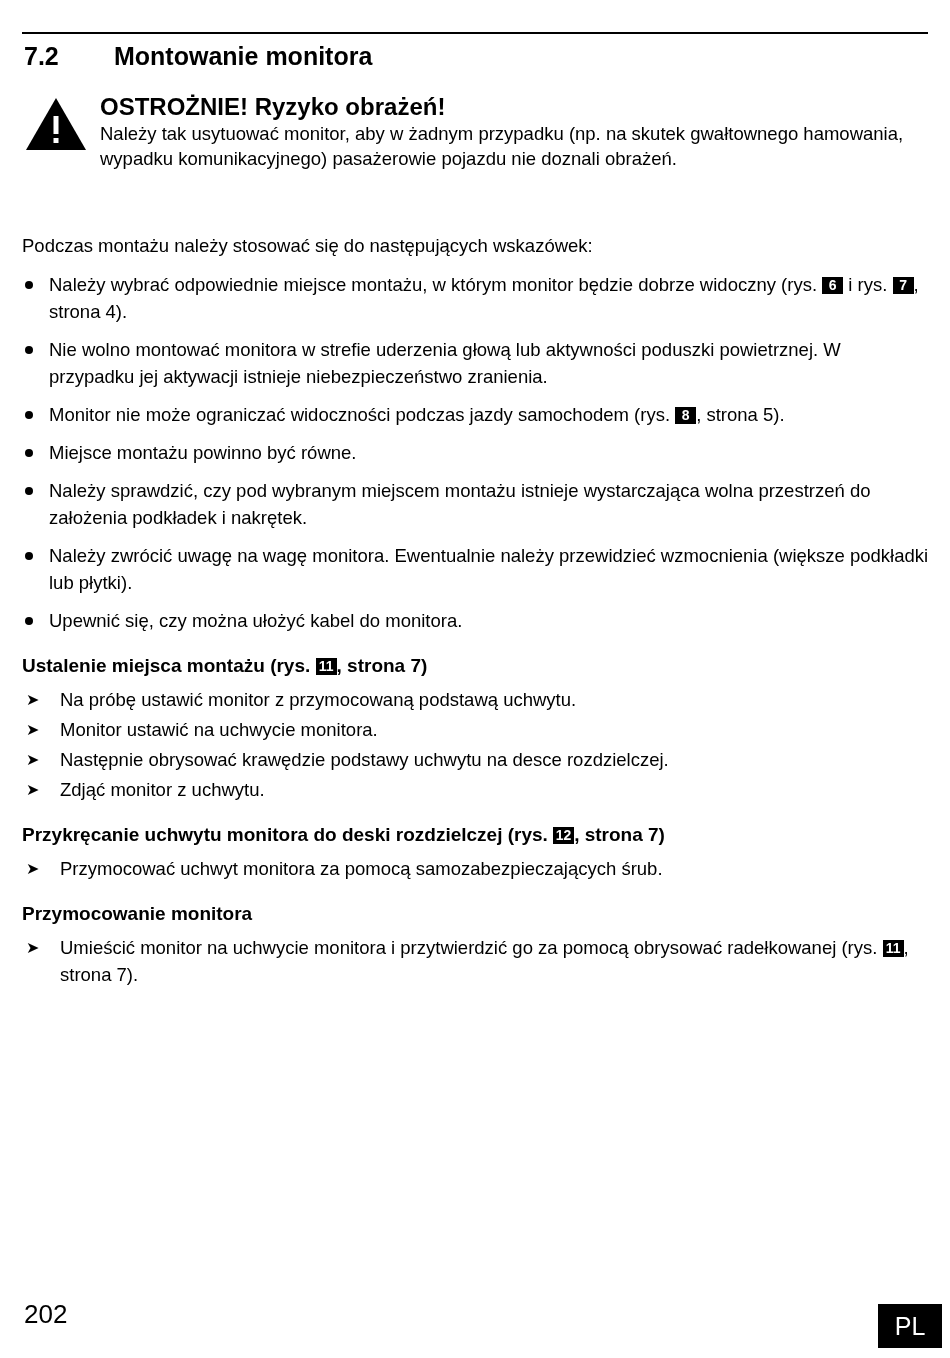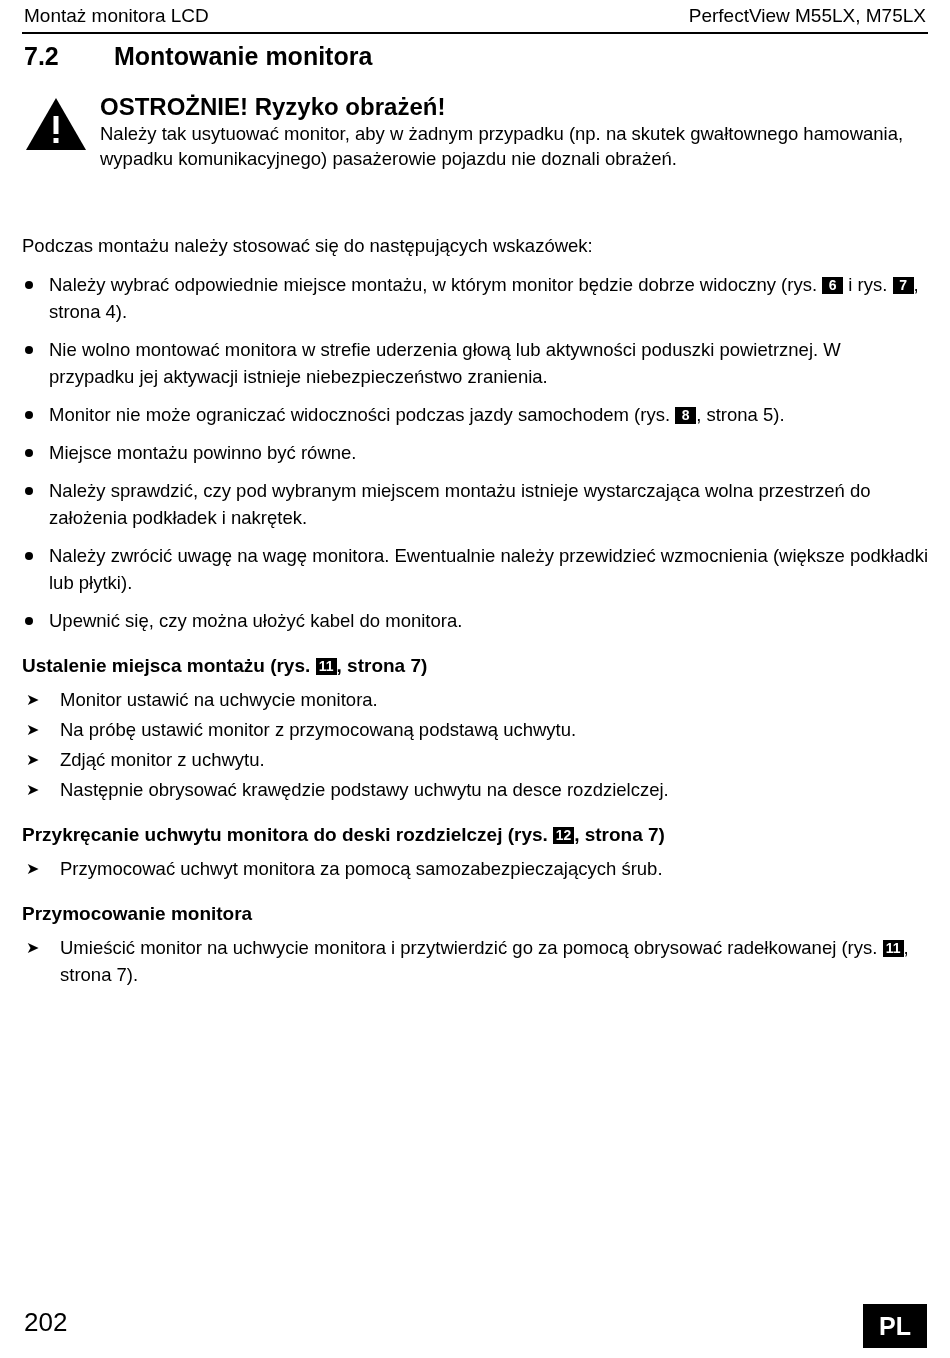--- a/index.html
+++ b/index.html
@@ -162,47 +162,43 @@
     left: 4px;
     top: 0;
     font-size: 16px;
     line-height: 27px;
   }
 
   
   .footer-num {
     position: absolute;
     left: 24px;
-    bottom: 20px;
+    bottom: 28px;
     font-size: 26px;
   }
   .lang-badge {
     position: absolute;
-    right: 23px;
+    right: 8px;
     bottom: 10px;
     width: 64px;
     height: 44px;
     background: #000;
     color: #fff;
     font-size: 25px;
-    font-weight: bold;
+    font-weight: normal;
     display: flex;
     align-items: center;
     justify-content: center;
   }
 </style>
 </head>
 <body>
 
 <div class="page">
 
-  <div class="header">
-    <div class="header-left">Montaż monitora LCD</div>
-    <div class="header-right">PerfectView M55LX, M75LX</div>
-  </div>
   <div class="header-rule"></div>
 
   <div class="section-head">
     <div class="section-num">7.2</div>
     <div class="section-title">Montowanie monitora</div>
   </div>
 
   <div class="caution">
     <div class="warn-icon">
       <svg class="warn-tri" viewBox="0 0 64 56" xmlns="http://www.w3.org/2000/svg">
@@ -247,24 +243,24 @@
       <li>
         <span>Upewnić się, czy można ułożyć kabel do monitora.</span>
       </li>
     </ul>
 
     <h3 class="sub">
       <span>Ustalenie miejsca montażu (rys.</span>
       <span class="refbox">11</span><span>, strona 7)</span>
     </h3>
     <ul class="arrows">
+      <li>Na próbę ustawić monitor z przymocowaną podstawą uchwytu.</li>
       <li>Monitor ustawić na uchwycie monitora.</li>
-      <li>Na próbę ustawić monitor z przymocowaną podstawą uchwytu.</li>
+      <li>Następnie obrysować krawędzie podstawy uchwytu na desce rozdzielczej.</li>
       <li>Zdjąć monitor z uchwytu.</li>
-      <li>Następnie obrysować krawędzie podstawy uchwytu na desce rozdzielczej.</li>
     </ul>
 
     <h3 class="sub">
       <span>Przykręcanie uchwytu monitora do deski rozdzielczej (rys.</span>
       <span class="refbox">12</span><span>, strona 7)</span>
     </h3>
     <ul class="arrows">
       <li>Przymocować uchwyt monitora za pomocą samozabezpieczających śrub.</li>
     </ul>
 

